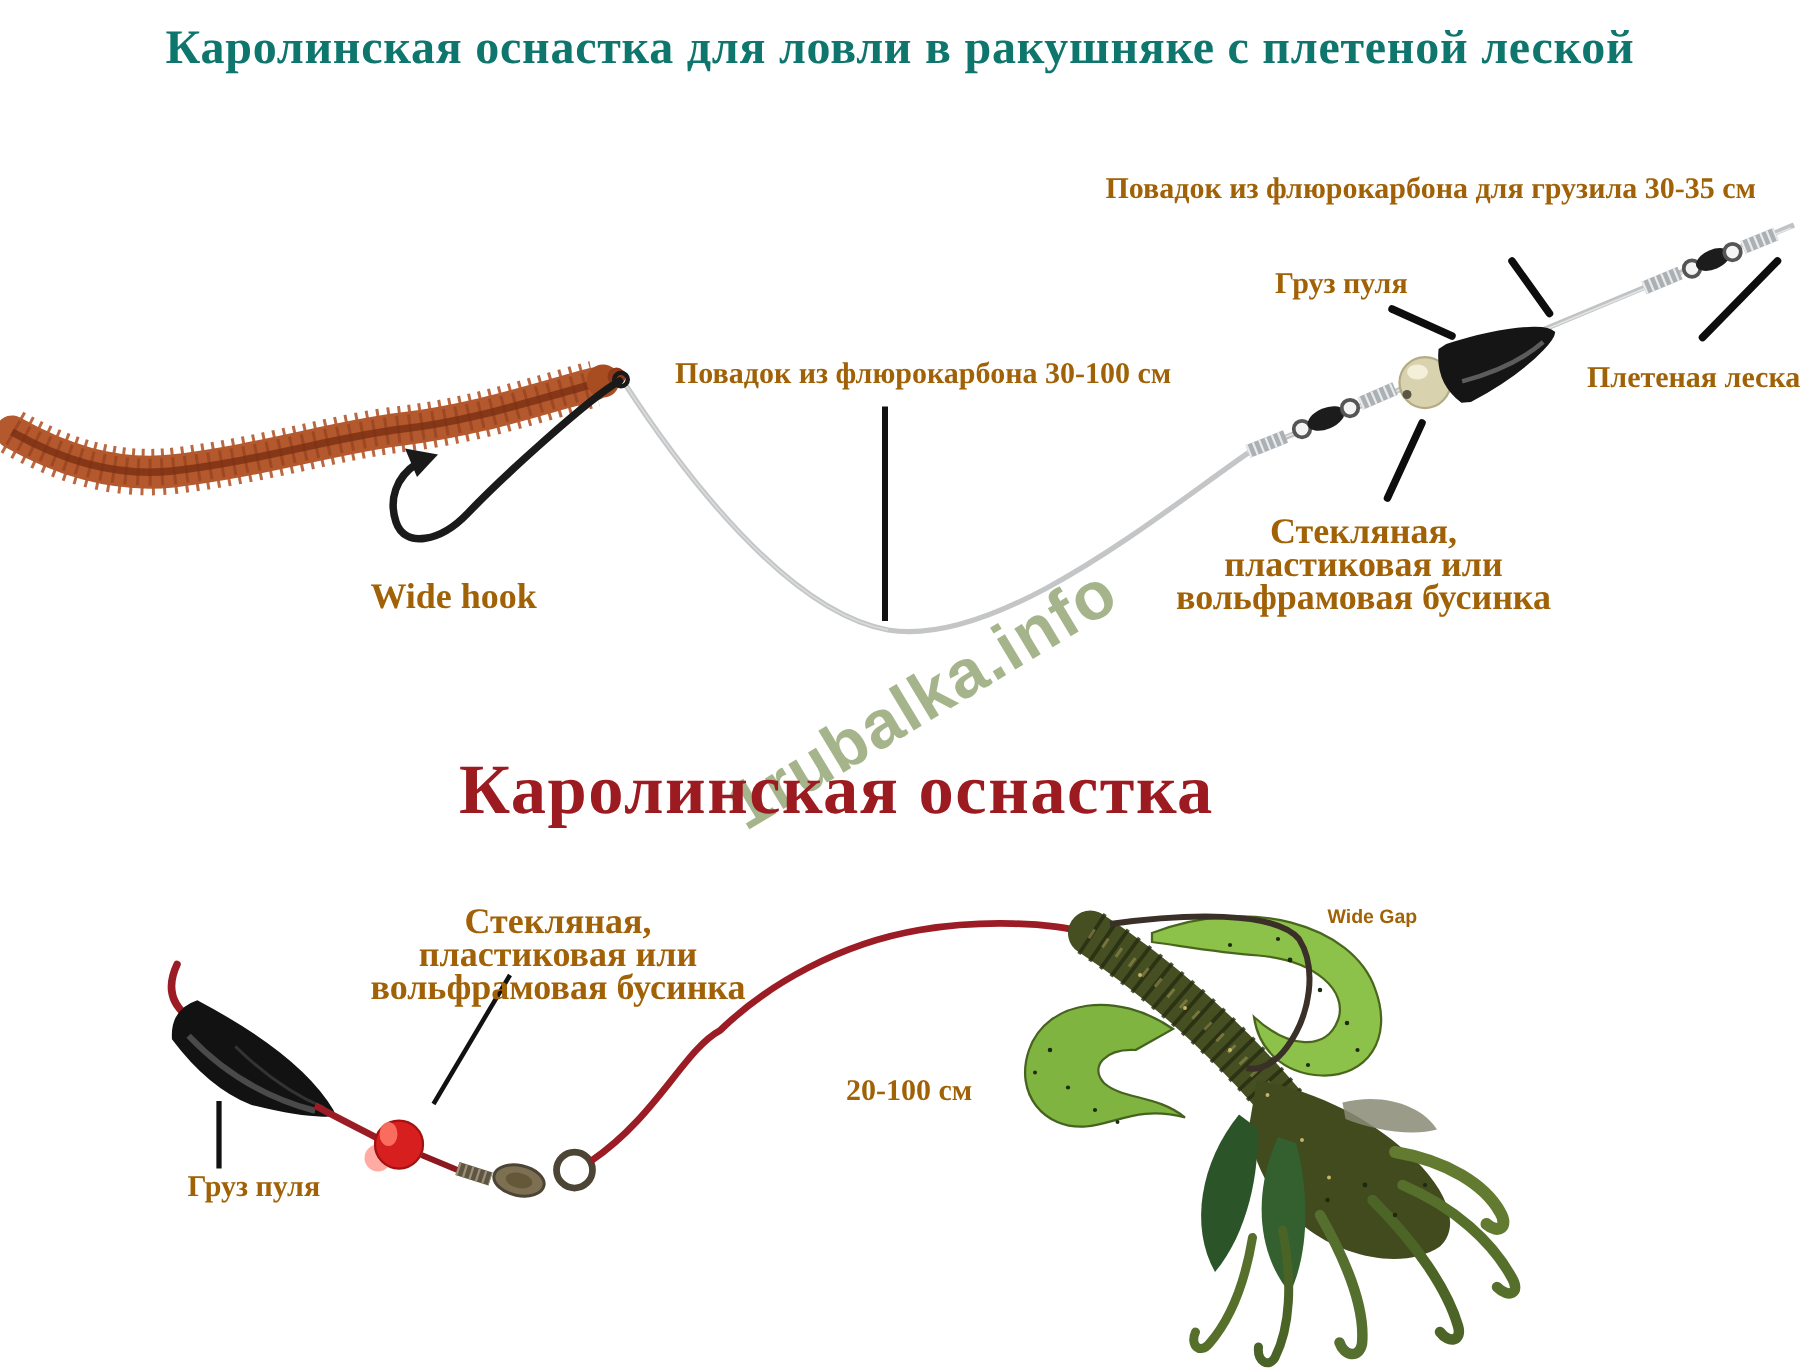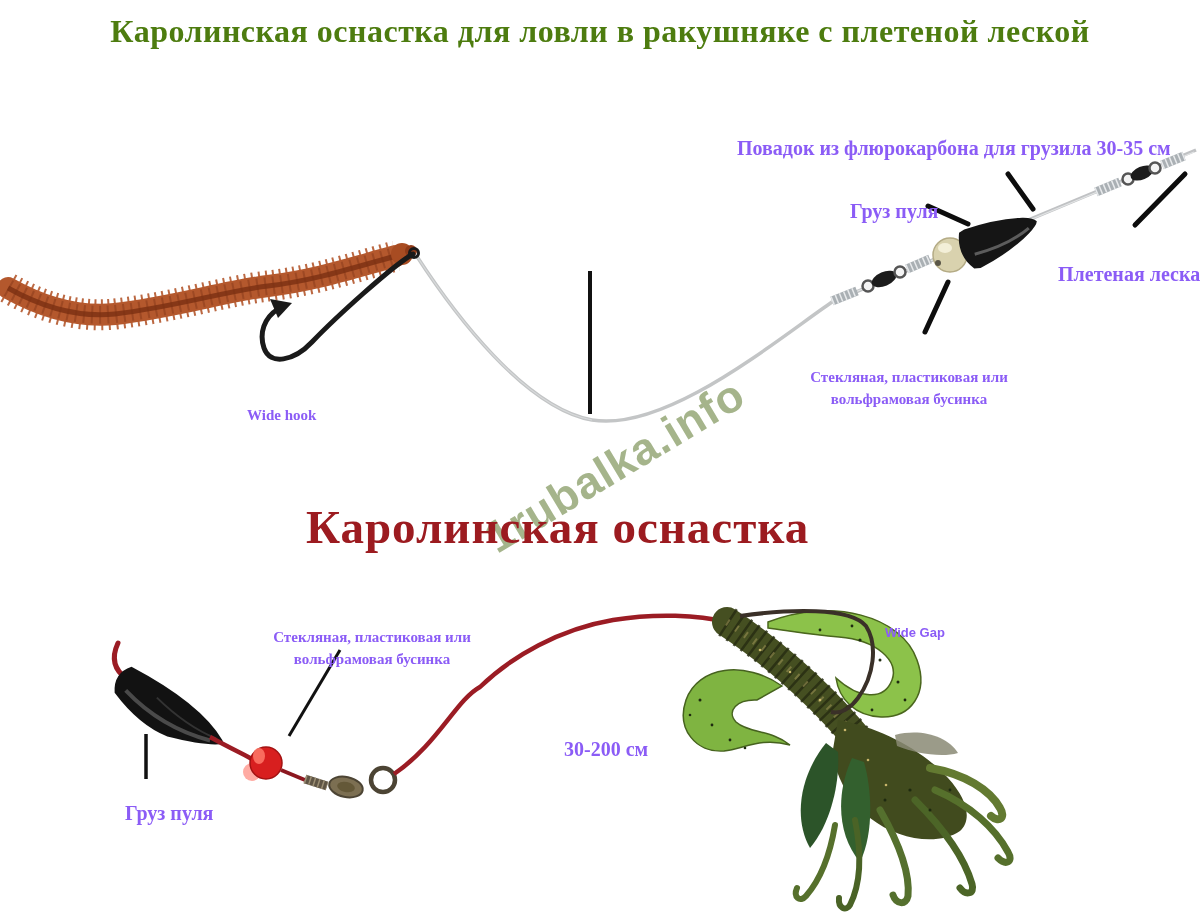--- a/index.html
+++ b/index.html
@@ -1,23 +1,23 @@
 <!DOCTYPE html>
 <html><head>
 <meta charset="utf-8">
 <style>
   html,body{margin:0;padding:0;background:#ffffff;}
   .canvas{position:relative;width:1200px;height:914px;background:#ffffff;
           font-family:"Liberation Serif", serif;overflow:hidden;}
-  .lbl{position:absolute;font-weight:bold;color:#8b5cf6;white-space:nowrap;margin-top:22px;}
+  .lbl{position:absolute;font-weight:bold;color:#a16207;white-space:nowrap;}
   .lbl-20{font-size:20px;}
-  .lbl-19{font-size:15px;}
+  .lbl-19{font-size:24px;}
   .center{text-align:center;white-space:normal;}
   .main-title{position:absolute;left:0;right:0;top:13px;text-align:center;
-              font-size:32px;font-weight:bold;color:#4d7c0f;letter-spacing:0.5px;}
+              font-size:32px;font-weight:bold;color:#0f766e;letter-spacing:0.5px;}
   .section-heading{position:absolute;left:306px;top:500px;font-size:47px;
                    font-weight:bold;color:#9c1b20;letter-spacing:1px;}
   .watermark{position:absolute;left:448px;top:440px;width:334px;text-align:center;
              font-family:"Liberation Sans", sans-serif;font-weight:bold;
              font-size:45px;color:#8ca06b;opacity:0.78;letter-spacing:1px;
              transform:rotate(-31deg);}
   .wide-gap{font-family:"Liberation Sans", sans-serif;font-size:13px;}
   .art{position:absolute;left:0;top:0;}
 </style>
 </head>
@@ -182,32 +182,33 @@
         </g>
 
         <path d="M740,616 C790,609 850,607 866,626 C878,645 874,676 858,698 C850,709 840,714 831,712" fill="none" stroke="#3a3028" stroke-width="4"></path>
       </g>
     </g>
   </svg>
 
   <div class="main-title">Каролинская оснастка для ловли в ракушняке с плетеной леской</div>
 
   <div class="lbl lbl-19" style="left:247px;top:385px;">Wide hook</div>
+  <div class="lbl lbl-20" style="left:450px;top:238px;">Повадок из флюрокарбона 30-100 см</div>
   <div class="lbl lbl-20" style="left:737px;top:115px;">Повадок из флюрокарбона для грузила 30-35 см</div>
   <div class="lbl lbl-20" style="left:850px;top:178px;">Груз пуля</div>
   <div class="lbl lbl-20" style="left:1058px;top:241px;">Плетеная леска</div>
   <div class="lbl lbl-19 center" style="left:778px;top:344px;width:262px;line-height:22px;">
     <span>Стекляная, пластиковая или</span><br>
     <span>вольфрамовая бусинка</span>
   </div>
 
   <div class="watermark">1rubalka.info</div>
   <div class="section-heading">Каролинская оснастка</div>
 
   <div class="lbl lbl-19 center" style="left:238px;top:604px;width:268px;line-height:22px;">
     <span>Стекляная, пластиковая или</span><br>
     <span>вольфрамовая бусинка</span>
   </div>
   <div class="lbl lbl-20" style="left:125px;top:780px;">Груз пуля</div>
-  <div class="lbl lbl-20" style="left:564px;top:716px;">30-200 см</div>
+  <div class="lbl lbl-20" style="left:564px;top:716px;">20-100 см</div>
   <div class="lbl wide-gap" style="left:885px;top:603px;">Wide Gap</div>
 
 </div>
 
 </body></html>

